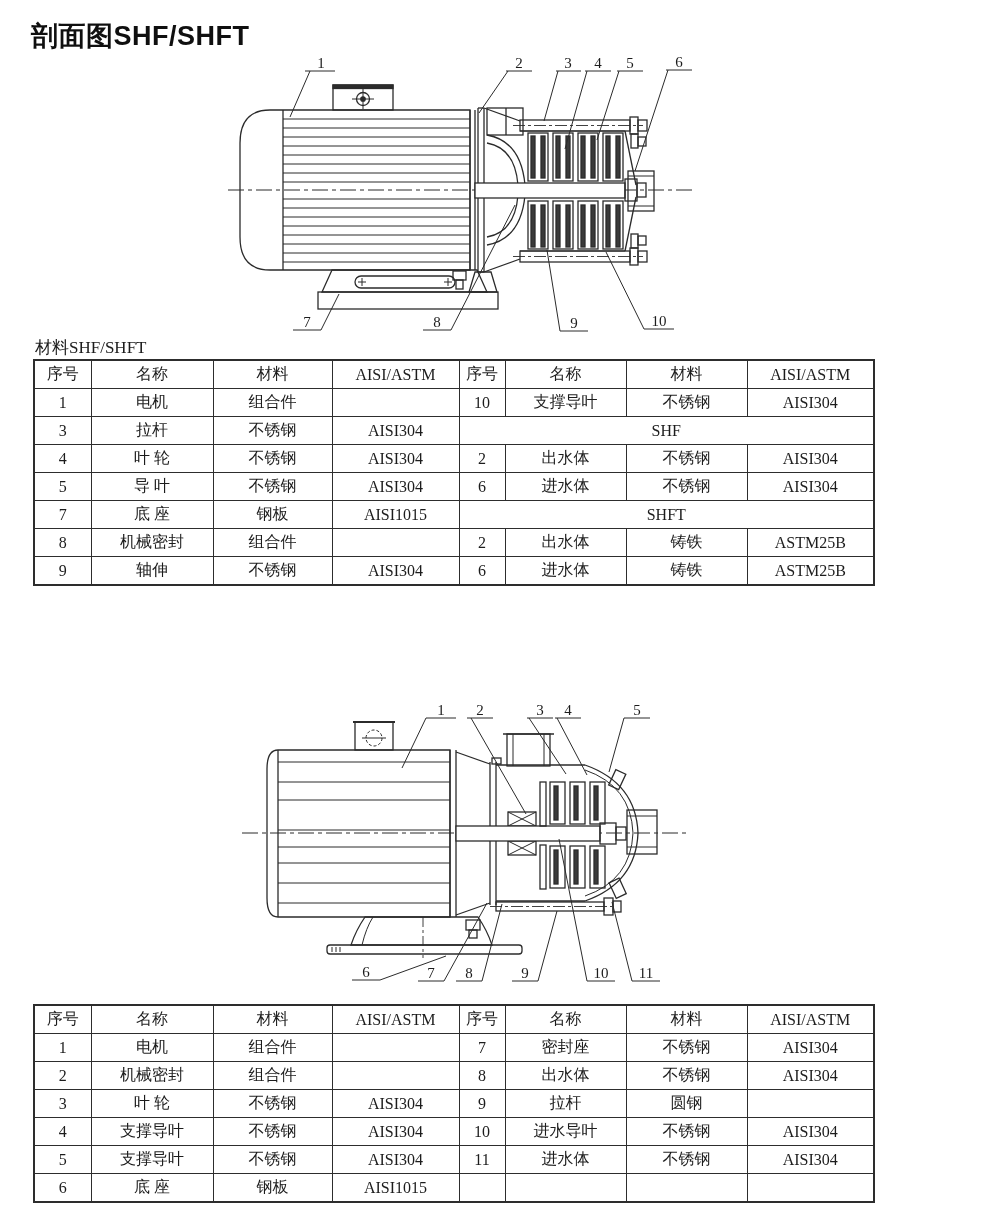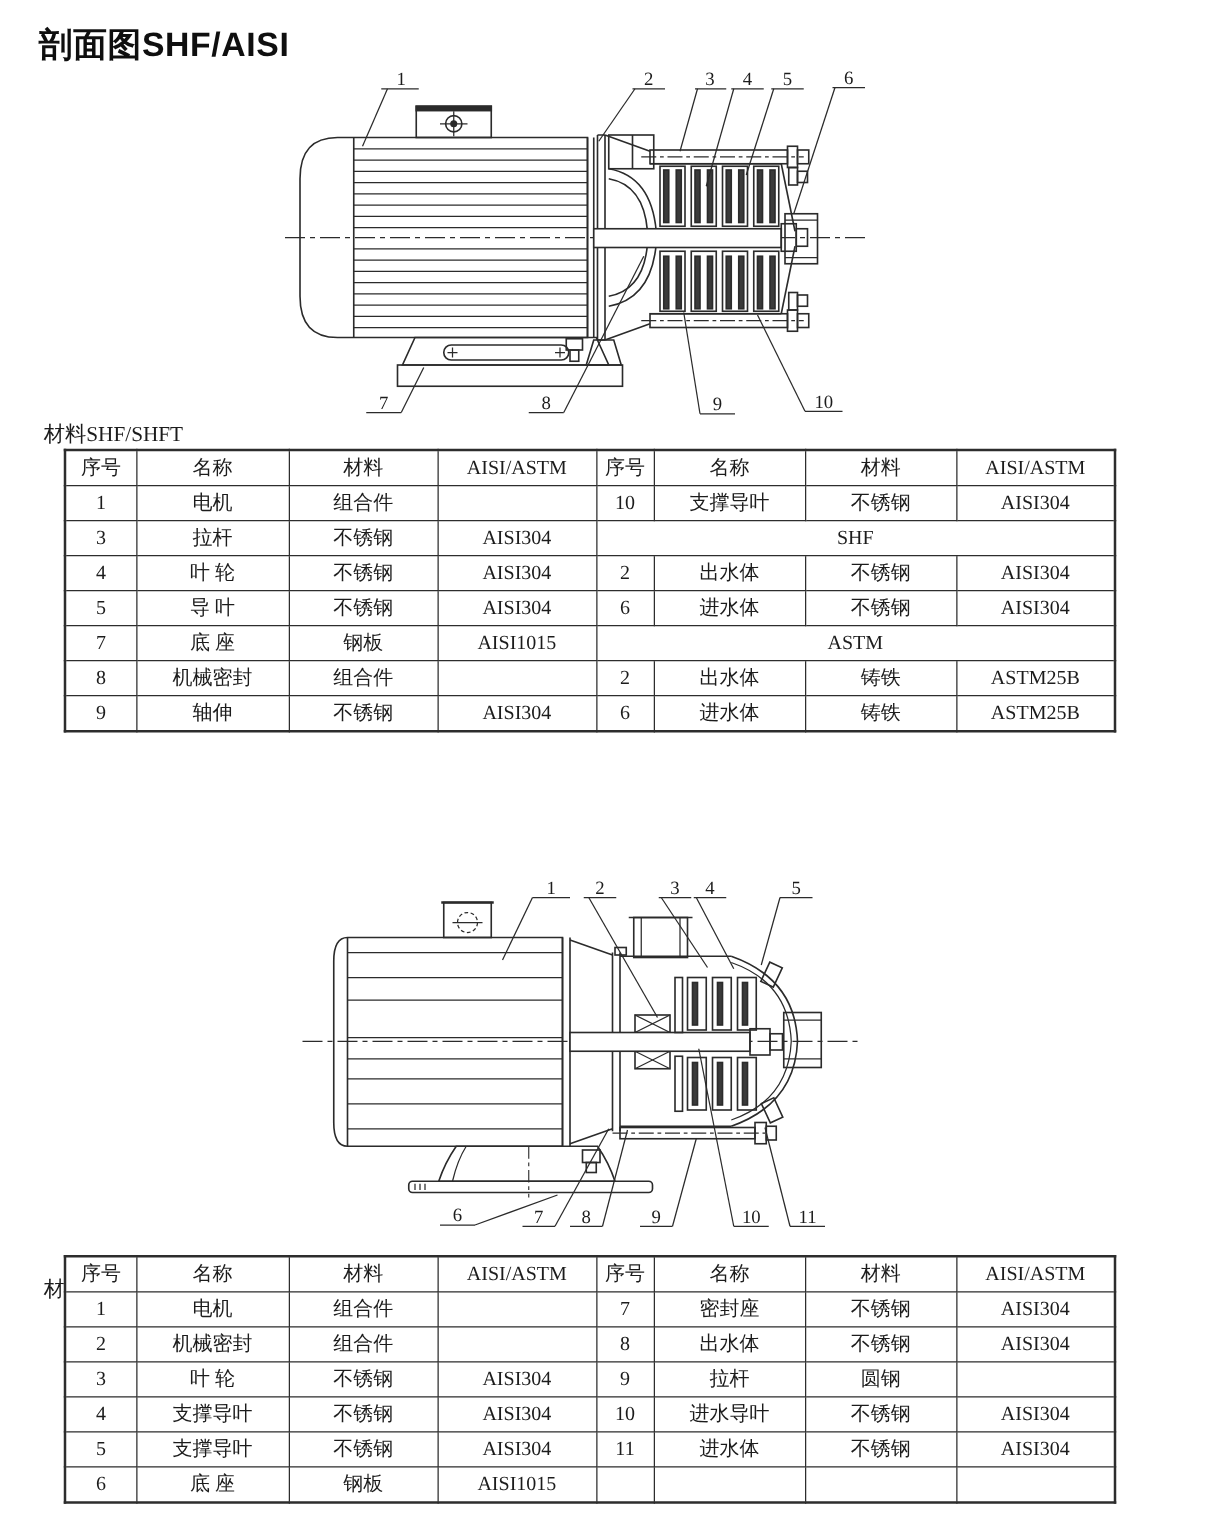--- a/index.html
+++ b/index.html
@@ -2,33 +2,33 @@
 <html><head>
 <meta charset="utf-8">
 <style>
   html,body{margin:0;padding:0;background:#ffffff;}
   .sheet{position:relative;width:985px;height:1210px;background:#fff;overflow:hidden;
          font-family:"Liberation Serif",serif;color:#1c1c1c;}
   .sec-title{position:absolute;font-family:"Liberation Sans",sans-serif;font-weight:bold;
              font-size:27px;color:#0f0f0f;letter-spacing:0.5px;white-space:nowrap;}
   .mat-label{position:absolute;font-size:17px;color:#1c1c1c;white-space:nowrap;}
   table.mat{position:absolute;border-collapse:collapse;table-layout:fixed;width:841px;
-            border:2px solid #2d2d2d;background:#fff;margin-left:18px;}
+            border:2px solid #2d2d2d;background:#fff;}
   table.mat td,table.mat th{border:1px solid #2d2d2d;height:27px;text-align:center;
             vertical-align:middle;font-size:16px;font-weight:normal;padding:0 2px;
             font-family:"Liberation Serif",serif;overflow:hidden;white-space:nowrap;}
   svg text{font-family:"Liberation Serif",serif;font-size:15px;fill:#1c1c1c;}
   svg{position:absolute;}
 </style>
 </head>
 <body>
 
 <div class="sheet">
 
-  <div class="sec-title" style="left:31px;top:18px;">剖面图SHF/AISI</div>
+  <div class="sec-title" style="left:31px;top:18px;">剖面图SHF/SHFT</div>
 
   <svg style="left:225px;top:45px;" width="470" height="292" viewBox="0 0 470 292">
     <g stroke="#2b2b2b" fill="none" stroke-width="1.3">
 
       <line x1="3" y1="145" x2="467" y2="145" stroke-width="1" stroke-dasharray="16 4 4 4"></line>
 
       <g>
         <path d="M58 65 H245 V225 H45 Q15 225 15 192 V98 Q15 65 45 65 Z"></path>
         <line x1="58" y1="65" x2="58" y2="225"></line>
         <line x1="245" y1="65" x2="245" y2="225"></line>
@@ -263,21 +263,21 @@
           <td>6</td>
           <td>进水体</td>
           <td>不锈钢</td>
           <td>AISI304</td>
         </tr>
     <tr>
           <td>7</td>
           <td>底 座</td>
           <td>钢板</td>
           <td>AISI1015</td>
-          <td colspan="4">ASTM</td>
+          <td colspan="4">SHFT</td>
         </tr>
     <tr>
           <td>8</td>
           <td>机械密封</td>
           <td>组合件</td>
           <td></td>
           <td>2</td>
           <td>出水体</td>
           <td>铸铁</td>
           <td>ASTM25B</td>

